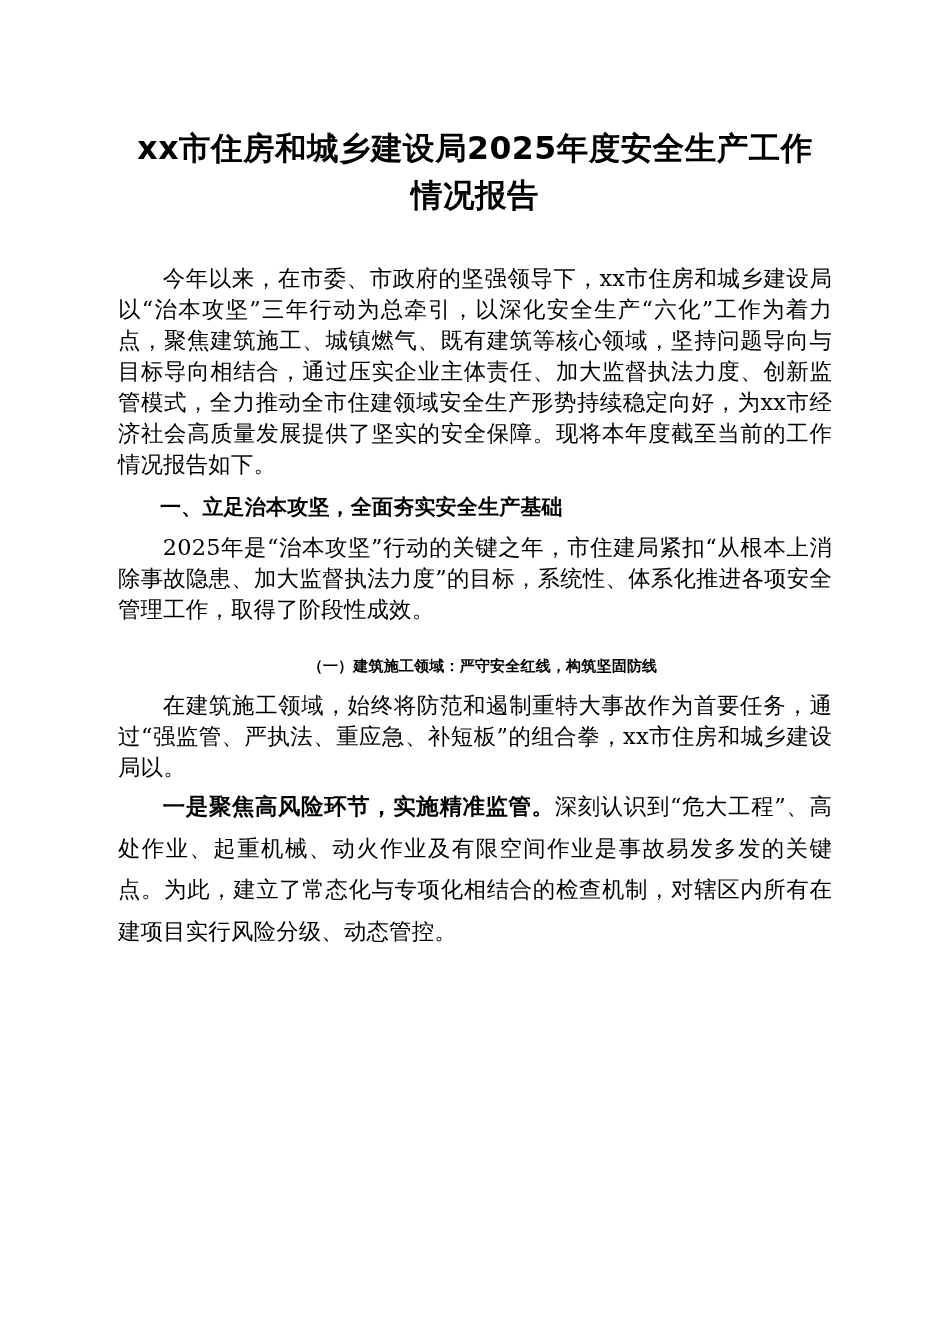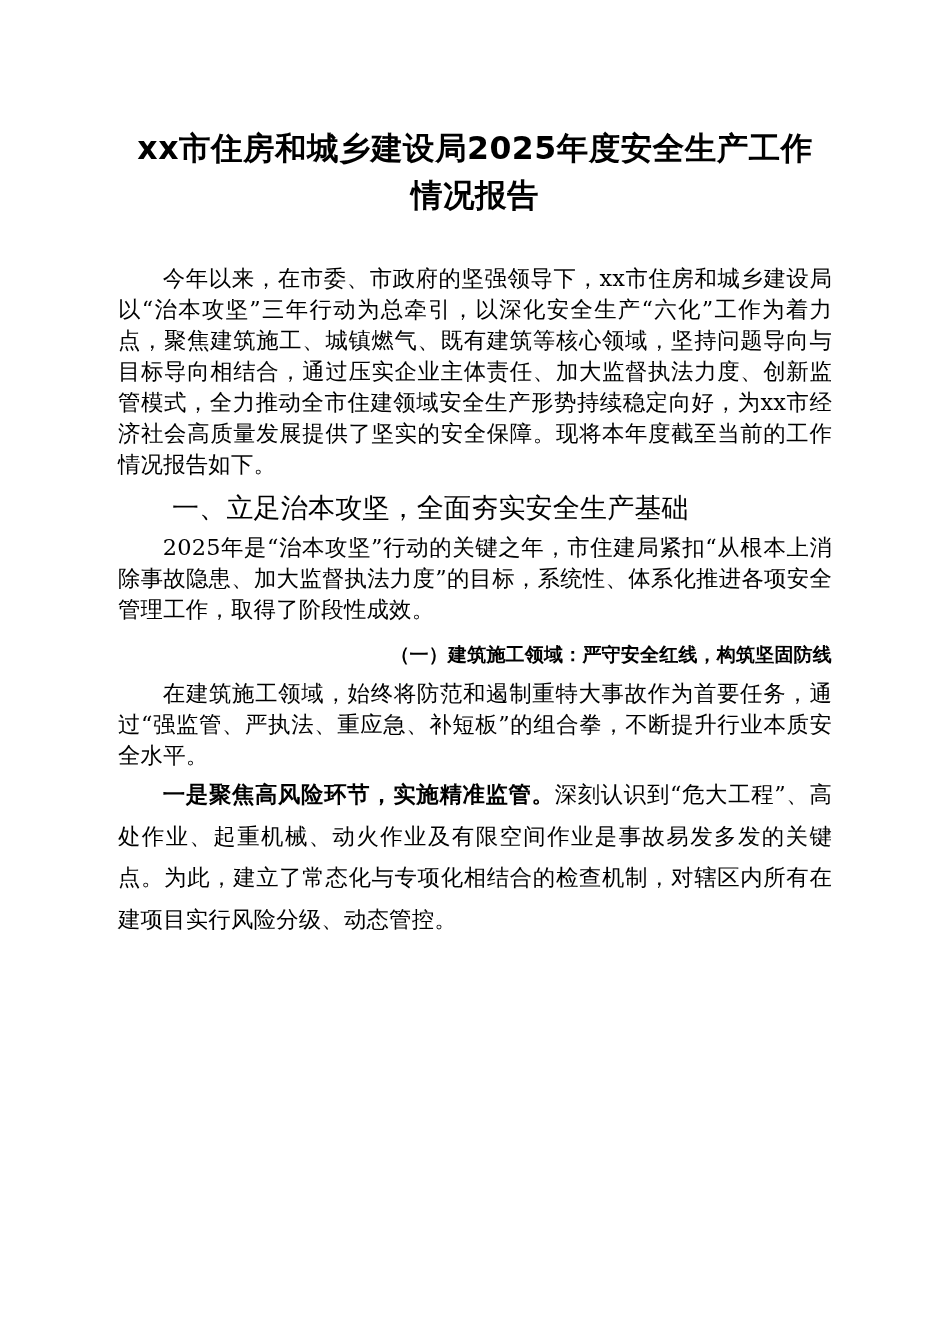--- a/index.html
+++ b/index.html
@@ -36,36 +36,36 @@
     font-size: 22.4px;
     line-height: 31px;
     text-align: justify;
     text-justify: inter-ideograph;
     margin: 0 0 3px 0;
     text-indent: 2em;
     letter-spacing: 0.2px;
   }
   p.section-heading {
     font-family: "DejaVu Sans", "Liberation Sans", sans-serif;
-    font-weight: normal;
-    font-size: 27px;
+    font-weight: bold;
+    font-size: 21px;
     line-height: 41.5px;
     margin: 7px 0 3px 0;
     text-indent: 2em;
     text-align: left;
     letter-spacing: 0.2px;
   }
   p.subsection-heading {
     font-family: "DejaVu Sans", "Liberation Sans", sans-serif;
     font-weight: bold;
-    font-size: 19px;
+    font-size: 15px;
     line-height: 41.5px;
-    margin: 9px 0 3px 0;
+    margin: 21px 0 3px 0;
     text-indent: 1em;
-    text-align: right;
+    text-align: center;
     letter-spacing: 0.2px;
   }
   p.lead-bold-run {
     font-size: 22.4px;
     line-height: 41.5px;
     text-align: justify;
     text-justify: inter-ideograph;
     margin: 0 0 3px 0;
     text-indent: 2em;
     letter-spacing: 0.2px;
@@ -84,17 +84,17 @@
   <h1 class="doc-title">xx市住房和城乡建设局2025年度安全生产工作情况报告</h1>
 
   <p class="body-text">今年以来，在市委、市政府的坚强领导下，xx市住房和城乡建设局以“治本攻坚”三年行动为总牵引，以深化安全生产“六化”工作为着力点，聚焦建筑施工、城镇燃气、既有建筑等核心领域，坚持问题导向与目标导向相结合，通过压实企业主体责任、加大监督执法力度、创新监管模式，全力推动全市住建领域安全生产形势持续稳定向好，为xx市经济社会高质量发展提供了坚实的安全保障。现将本年度截至当前的工作情况报告如下。</p>
 
   <p class="section-heading">一、立足治本攻坚，全面夯实安全生产基础</p>
 
   <p class="body-text">2025年是“治本攻坚”行动的关键之年，市住建局紧扣“从根本上消除事故隐患、加大监督执法力度”的目标，系统性、体系化推进各项安全管理工作，取得了阶段性成效。</p>
 
   <p class="subsection-heading">（一）建筑施工领域：严守安全红线，构筑坚固防线</p>
 
-  <p class="body-text">在建筑施工领域，始终将防范和遏制重特大事故作为首要任务，通过“强监管、严执法、重应急、补短板”的组合拳，不断提升行业本质安全水平。</p>
+  <p class="body-text">在建筑施工领域，始终将防范和遏制重特大事故作为首要任务，通过“强监管、严执法、重应急、补短板”的组合拳，xx市住房和城乡建设局以。</p>
 
   <p class="lead-bold-run"><span class="bold-run">一是聚焦高风险环节，实施精准监管。</span><span>深刻认识到“危大工程”、高处作业、起重机械、动火作业及有限空间作业是事故易发多发的关键点。为此，建立了常态化与专项化相结合的检查机制，对辖区内所有在建项目实行风险分级、动态管控。</span></p>
 
 </div>
 
 </body></html>

